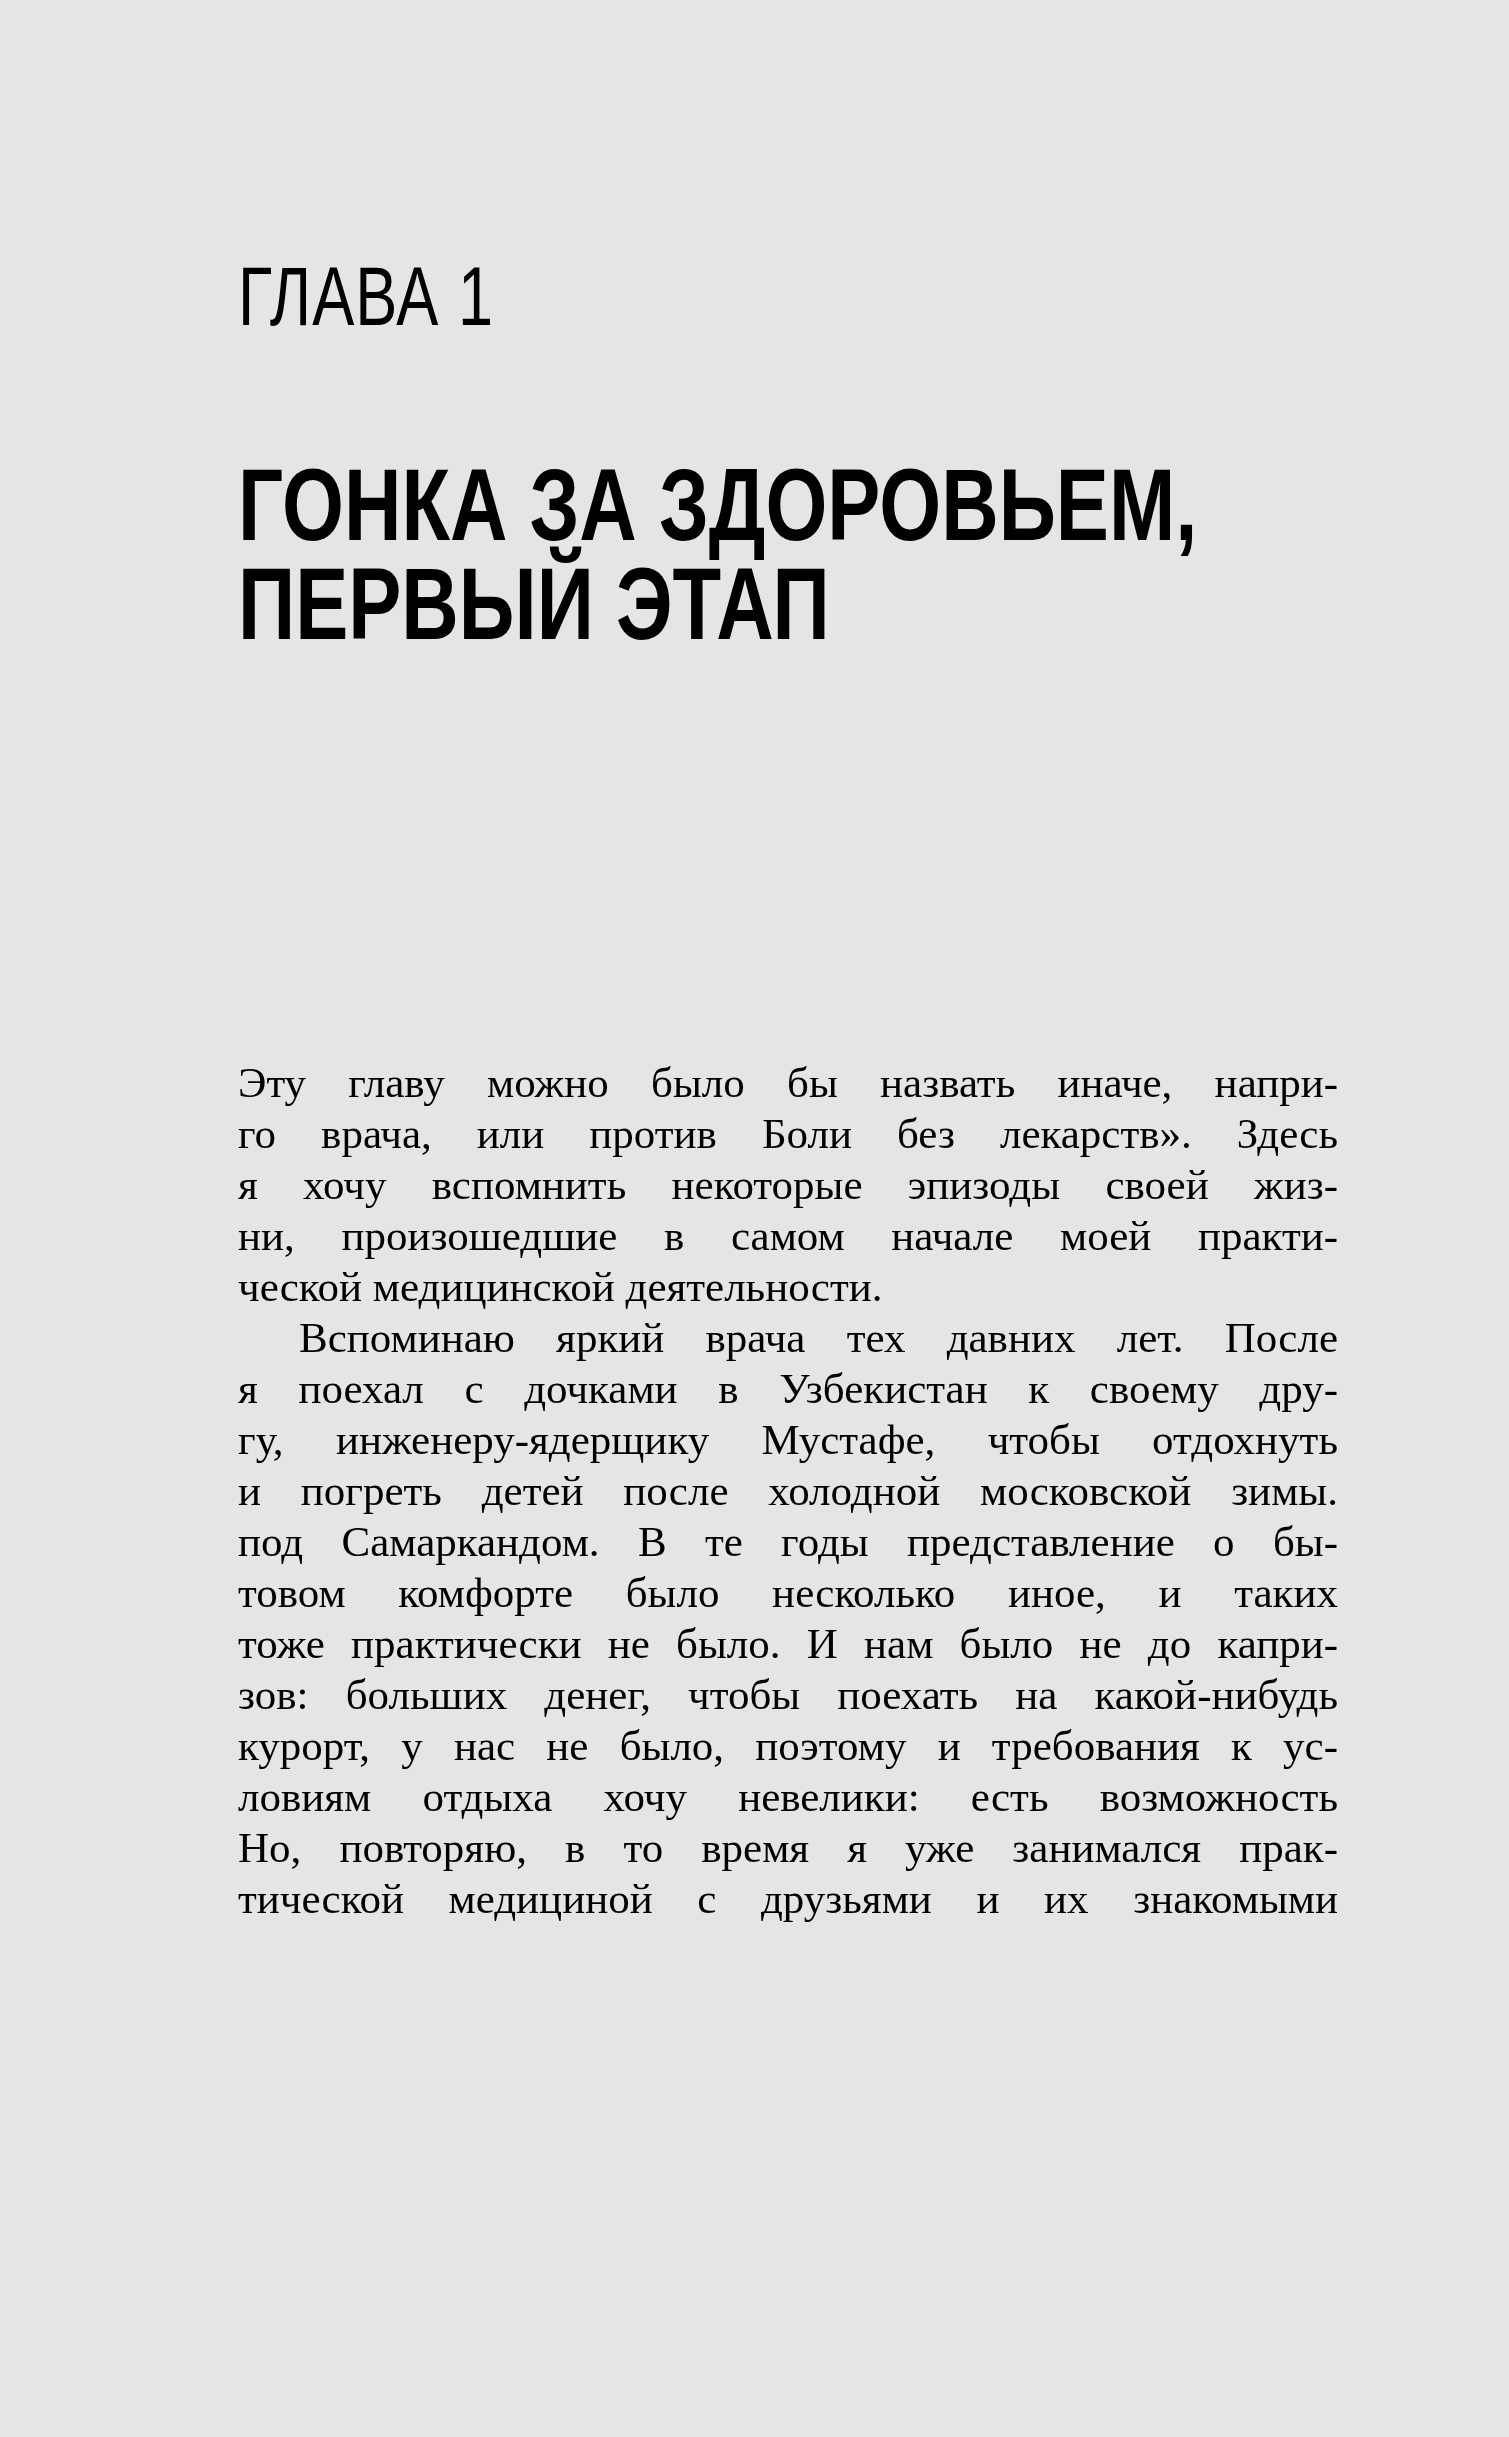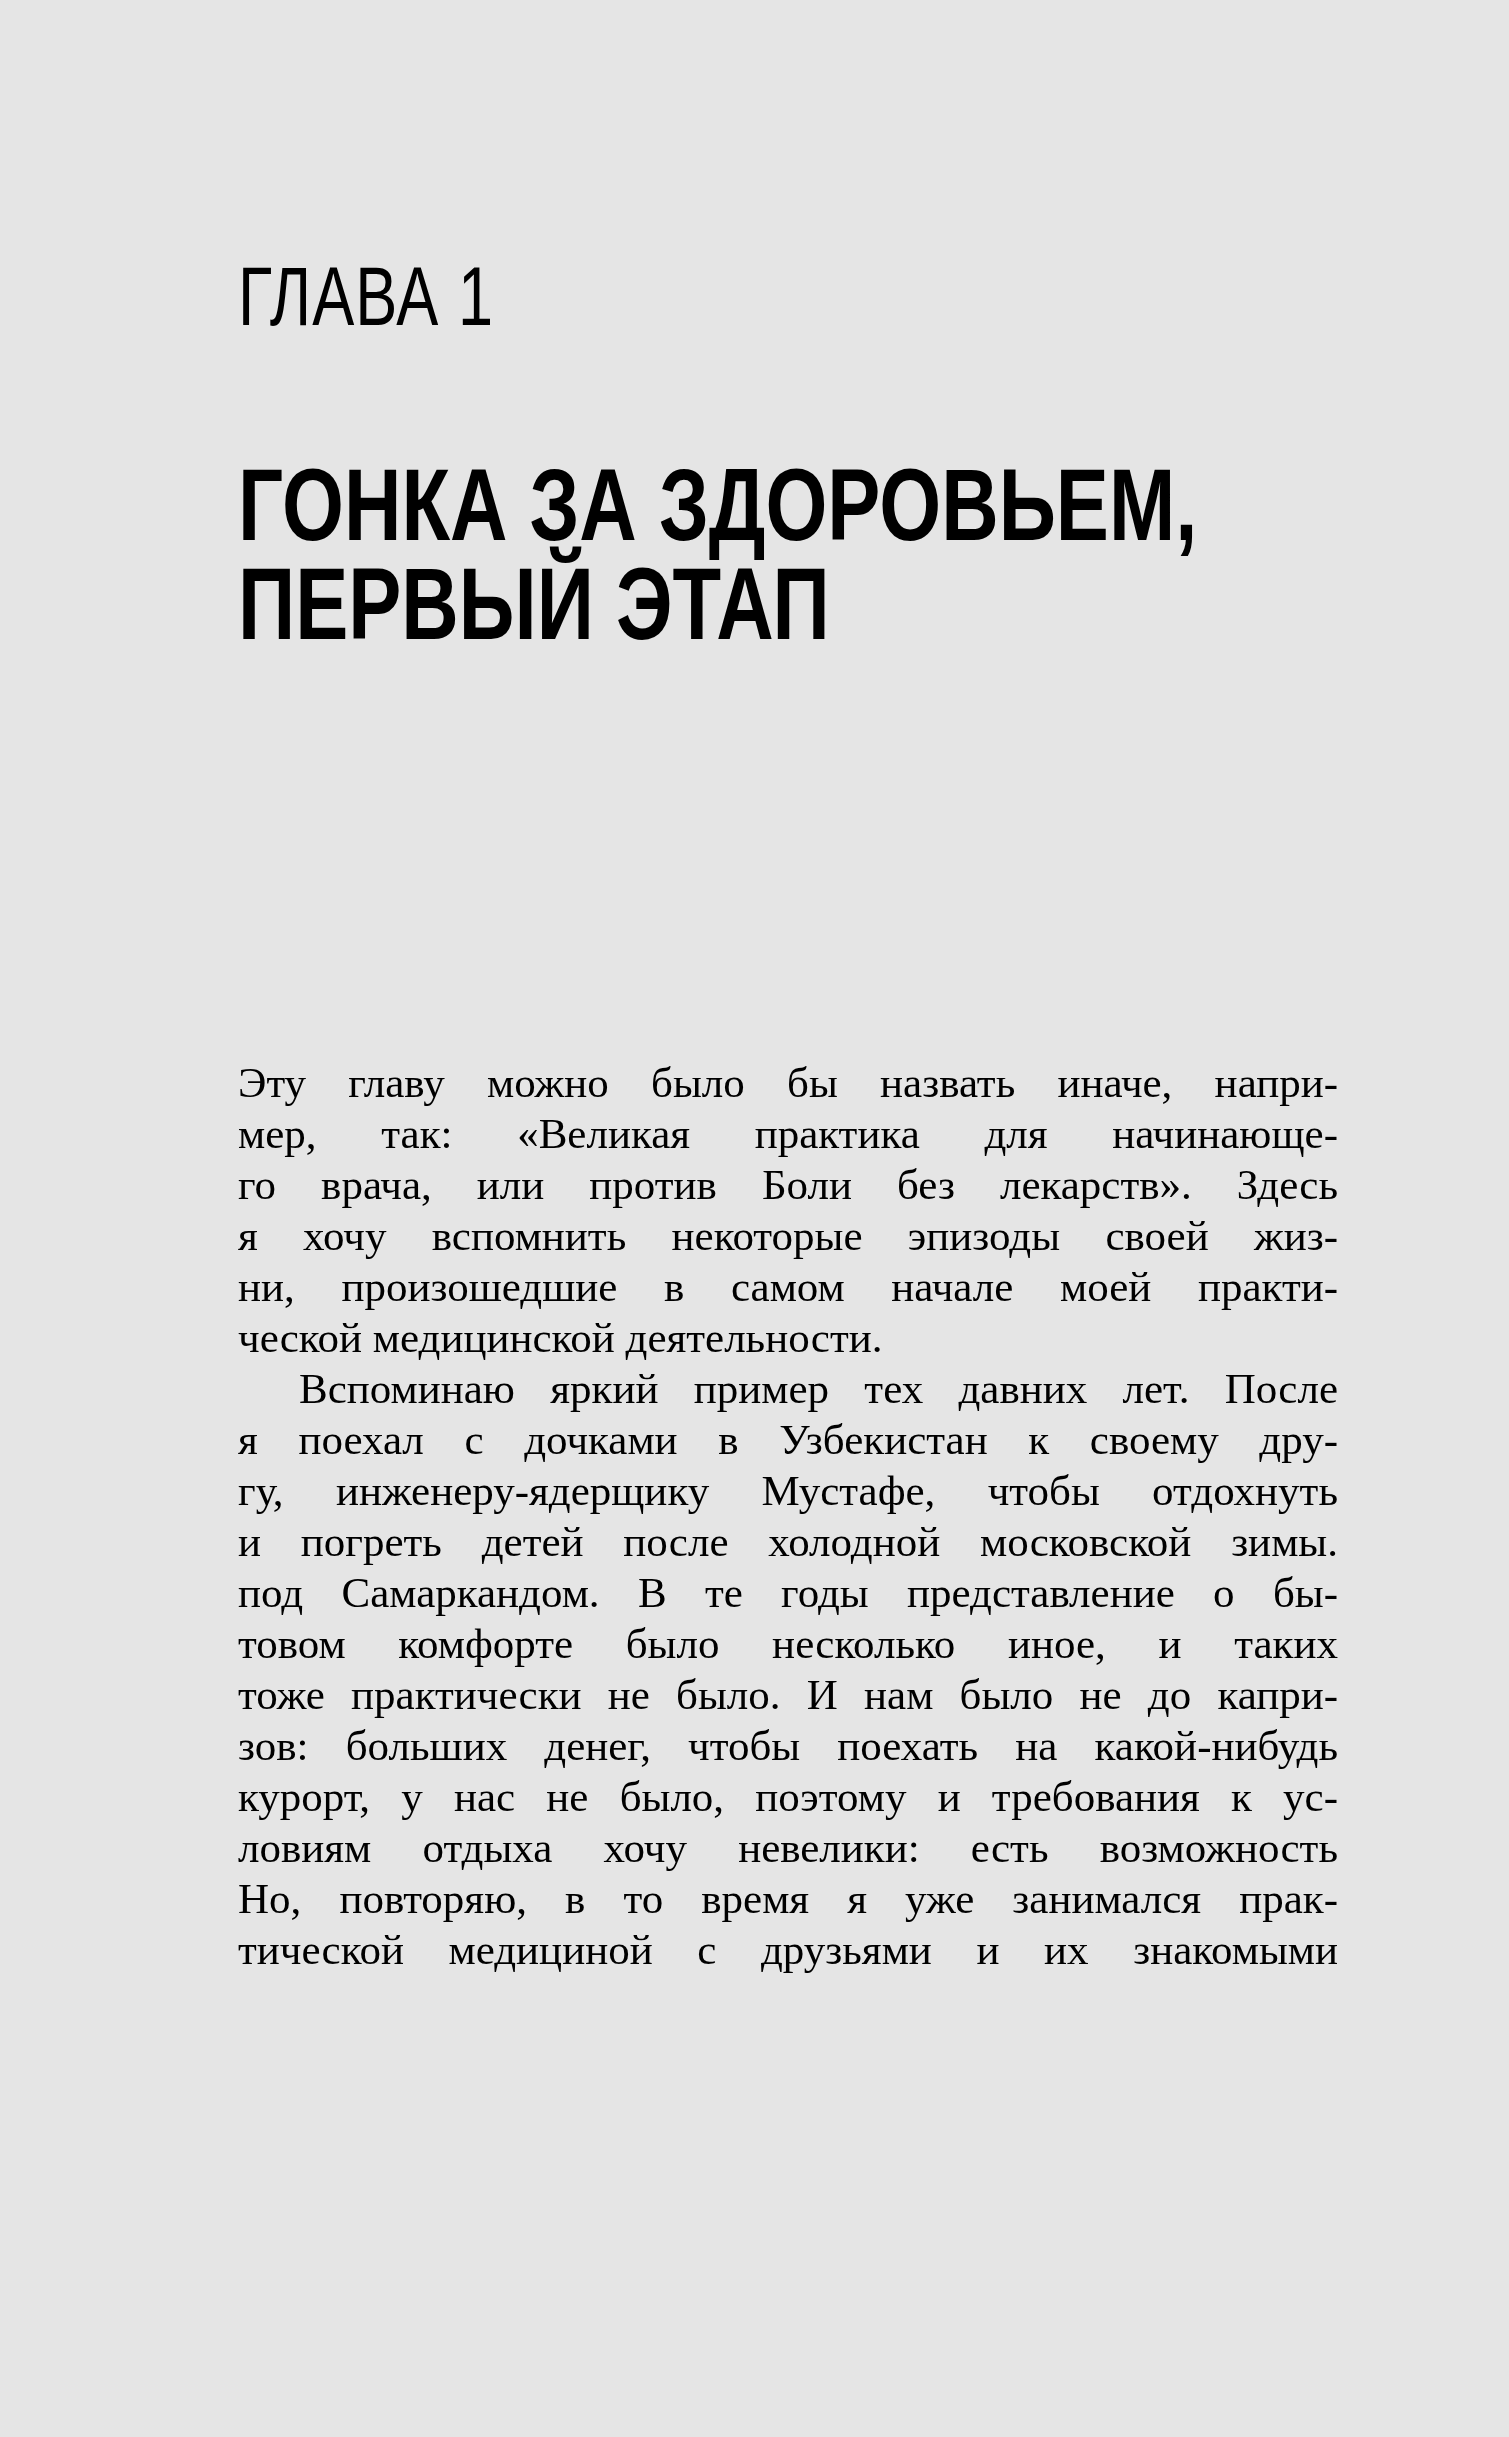--- a/index.html
+++ b/index.html
@@ -69,26 +69,25 @@
 <div class="page">
   <h1 class="chapter-label">ГЛАВА 1</h1>
 
   <div class="chapter-title">
     <div class="title-line">ГОНКА ЗА ЗДОРОВЬЕМ,</div>
     <div class="title-line">ПЕРВЫЙ ЭТАП</div>
   </div>
 
   <div class="body-text" id="body-text">
       <div class="body-line">Эту главу можно было бы назвать иначе, напри-</div>
-      <div class="body-line">мер, так: «Великая практика для начинающе-</div>
       <div class="body-line">го врача, или против Боли без лекарств». Здесь</div>
       <div class="body-line">я хочу вспомнить некоторые эпизоды своей жиз-</div>
       <div class="body-line">ни, произошедшие в самом начале моей практи-</div>
       <div class="body-line para-end">ческой медицинской деятельности.</div>
-      <div class="body-line indented">Вспоминаю яркий пример тех давних лет. После</div>
+      <div class="body-line indented">Вспоминаю яркий врача тех давних лет. После</div>
       <div class="body-line">я поехал с дочками в Узбекистан к своему дру-</div>
       <div class="body-line">гу, инженеру-ядерщику Мустафе, чтобы отдохнуть</div>
       <div class="body-line">и погреть детей после холодной московской зимы.</div>
       <div class="body-line">под Самаркандом. В те годы представление о бы-</div>
       <div class="body-line">товом комфорте было несколько иное, и таких</div>
       <div class="body-line">тоже практически не было. И нам было не до капри-</div>
       <div class="body-line">зов: больших денег, чтобы поехать на какой-нибудь</div>
       <div class="body-line">курорт, у нас не было, поэтому и требования к ус-</div>
       <div class="body-line">ловиям отдыха хочу невелики: есть возможность</div>
       <div class="body-line">Но, повторяю, в то время я уже занимался прак-</div>

